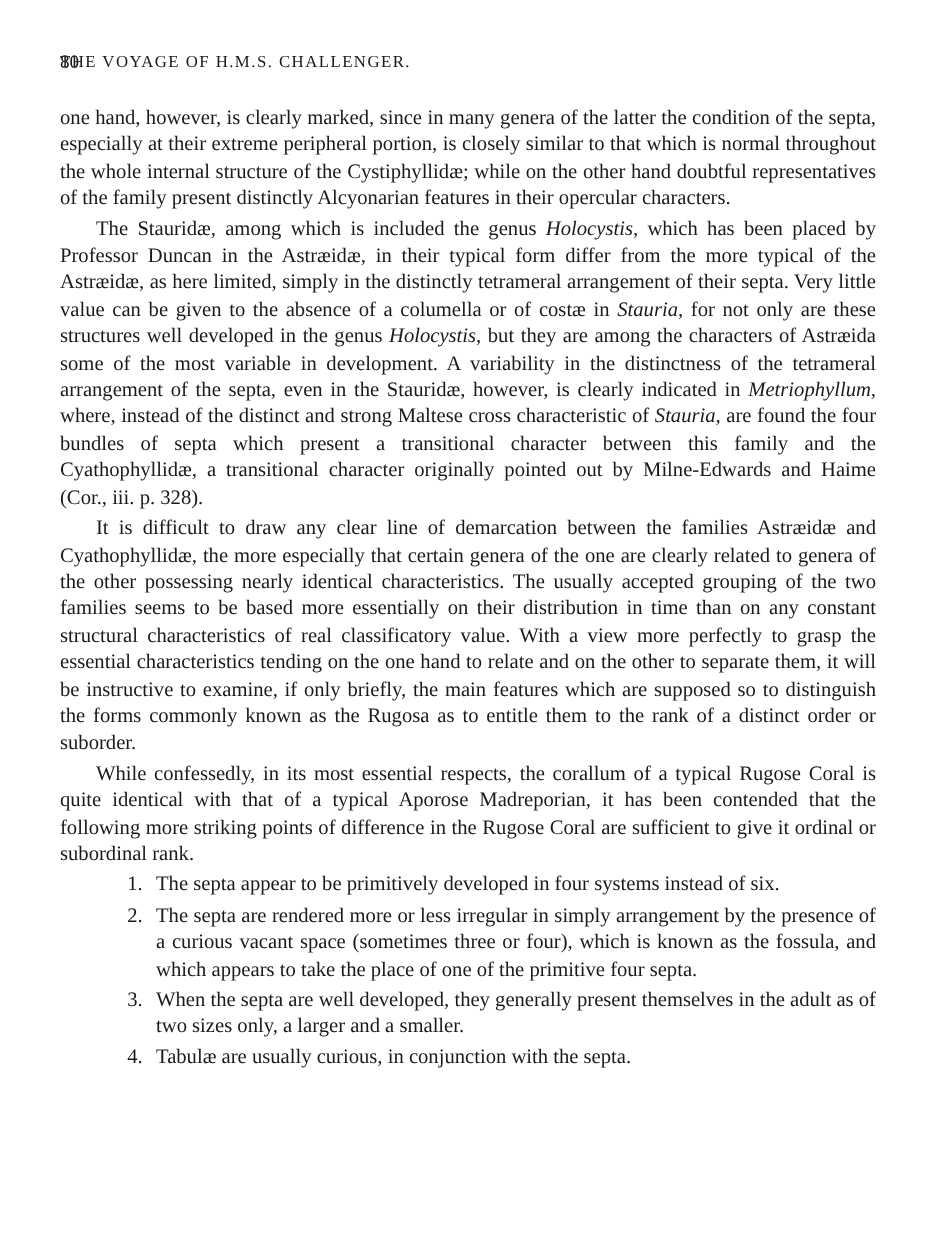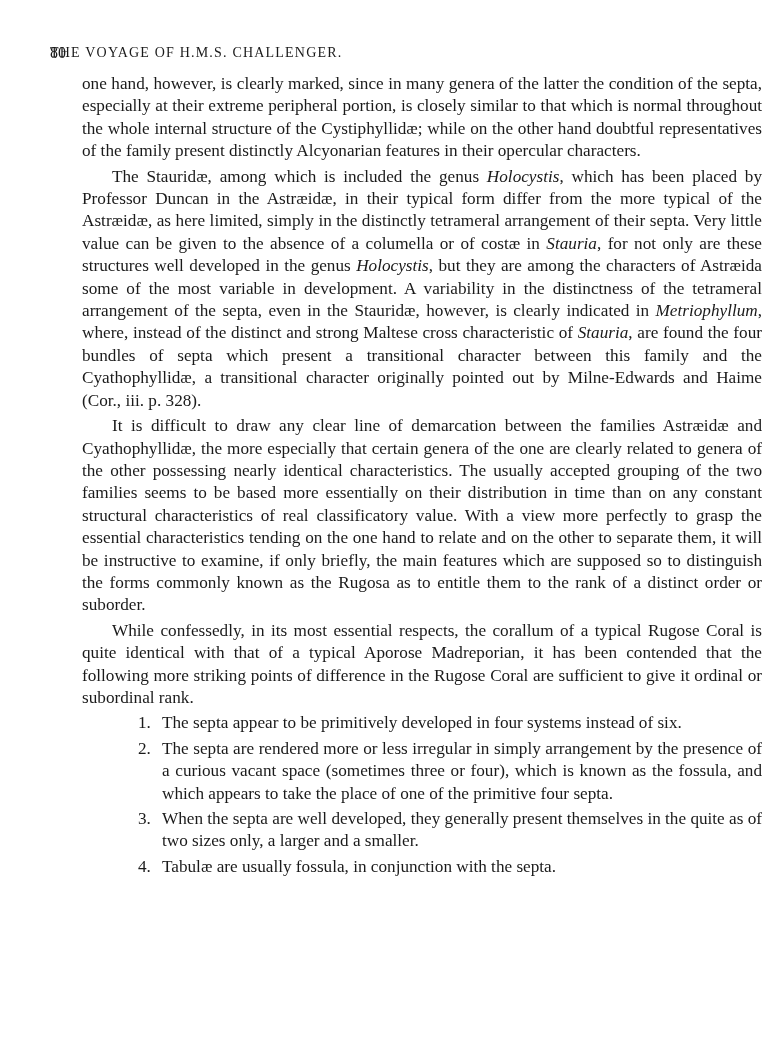--- a/index.html
+++ b/index.html
@@ -11,22 +11,22 @@
   .header {
     position: absolute; top: 44px; left: 50px; width: 680px; height: 24px;
     font-size: 15px;
   }
   .page-num { position: absolute; left: 0; top: 0; font-size: 16px; }
   .running-title {
     position: absolute; left: 0; right: 0; top: 1px; text-align: left;
     letter-spacing: 1.2px; font-size: 14px;
   }
   .body-text {
-    position: absolute; top: 73px; left: 50px; width: 680px;
-    font-size: 17.2px; line-height: 22.4px; text-align: justify; margin-left: 32px;
+    position: absolute; top: 87px; left: 50px; width: 680px;
+    font-size: 17.2px; line-height: 22.4px; text-align: justify;
   }
   .para { margin: 0; text-indent: 0; }
   .para.indent { text-indent: 30px; }
   .para + .para { margin-top: 3px; }
   .list { margin: 3px 0 0 0; padding: 0; list-style: none; }
   .list-item {
     position: relative; padding-left: 80px; text-indent: -24px;
     margin-left: 0;
     font-family: Liberation Serif, serif;
   }
@@ -45,16 +45,16 @@
 <div class="body-text">
   <div id="paras">
       <p class="para"><span>one hand, however, is clearly marked, since in many genera of the latter the condition of the septa, especially at their extreme peripheral portion, is closely similar to that which is normal throughout the whole internal structure of the Cystiphyllidæ; while on the other hand doubtful representatives of the family present distinctly Alcyonarian features in their opercular characters.</span></p>
       <p class="para indent"><span>The Stauridæ, among which is included the genus </span><i>Holocystis</i><span>, which has been placed by Professor Duncan in the Astræidæ, in their typical form differ from the more typical of the Astræidæ, as here limited, simply in the distinctly tetrameral arrangement of their septa. Very little value can be given to the absence of a columella or of costæ in </span><i>Stauria</i><span>, for not only are these structures well developed in the genus </span><i>Holocystis</i><span>, but they are among the characters of Astræida some of the most variable in development. A variability in the distinctness of the tetrameral arrangement of the septa, even in the Stauridæ, however, is clearly indicated in </span><i>Metriophyllum</i><span>, where, instead of the distinct and strong Maltese cross characteristic of </span><i>Stauria</i><span>, are found the four bundles of septa which present a transitional character between this family and the Cyathophyllidæ, a transitional character originally pointed out by Milne-Edwards and Haime (Cor., iii. p. 328).</span></p>
       <p class="para indent"><span>It is difficult to draw any clear line of demarcation between the families Astræidæ and Cyathophyllidæ, the more especially that certain genera of the one are clearly related to genera of the other possessing nearly identical characteristics. The usually accepted grouping of the two families seems to be based more essentially on their distribution in time than on any constant structural characteristics of real classificatory value. With a view more perfectly to grasp the essential characteristics tending on the one hand to relate and on the other to separate them, it will be instructive to examine, if only briefly, the main features which are supposed so to distinguish the forms commonly known as the Rugosa as to entitle them to the rank of a distinct order or suborder.</span></p>
       <p class="para indent"><span>While confessedly, in its most essential respects, the corallum of a typical Rugose Coral is quite identical with that of a typical Aporose Madreporian, it has been contended that the following more striking points of difference in the Rugose Coral are sufficient to give it ordinal or subordinal rank.</span></p>
     </div>
   <ol class="list" id="numbered-list">
       <li class="list-item"><span class="item-num">1.</span><span>The septa appear to be primitively developed in four systems instead of six.</span></li>
       <li class="list-item"><span class="item-num">2.</span><span>The septa are rendered more or less irregular in simply arrangement by the presence of a curious vacant space (sometimes three or four), which is known as the fossula, and which appears to take the place of one of the primitive four septa.</span></li>
-      <li class="list-item"><span class="item-num">3.</span><span>When the septa are well developed, they generally present themselves in the quite as of two sizes only, a larger and a smaller.</span></li>
-      <li class="list-item"><span class="item-num">4.</span><span>Tabulæ are usually fossula, in conjunction with the septa.</span></li>
+      <li class="list-item"><span class="item-num">3.</span><span>When the septa are well developed, they generally present themselves in the adult as of two sizes only, a larger and a smaller.</span></li>
+      <li class="list-item"><span class="item-num">4.</span><span>Tabulæ are usually curious, in conjunction with the septa.</span></li>
     </ol>
 </div>
 
 </body></html>

